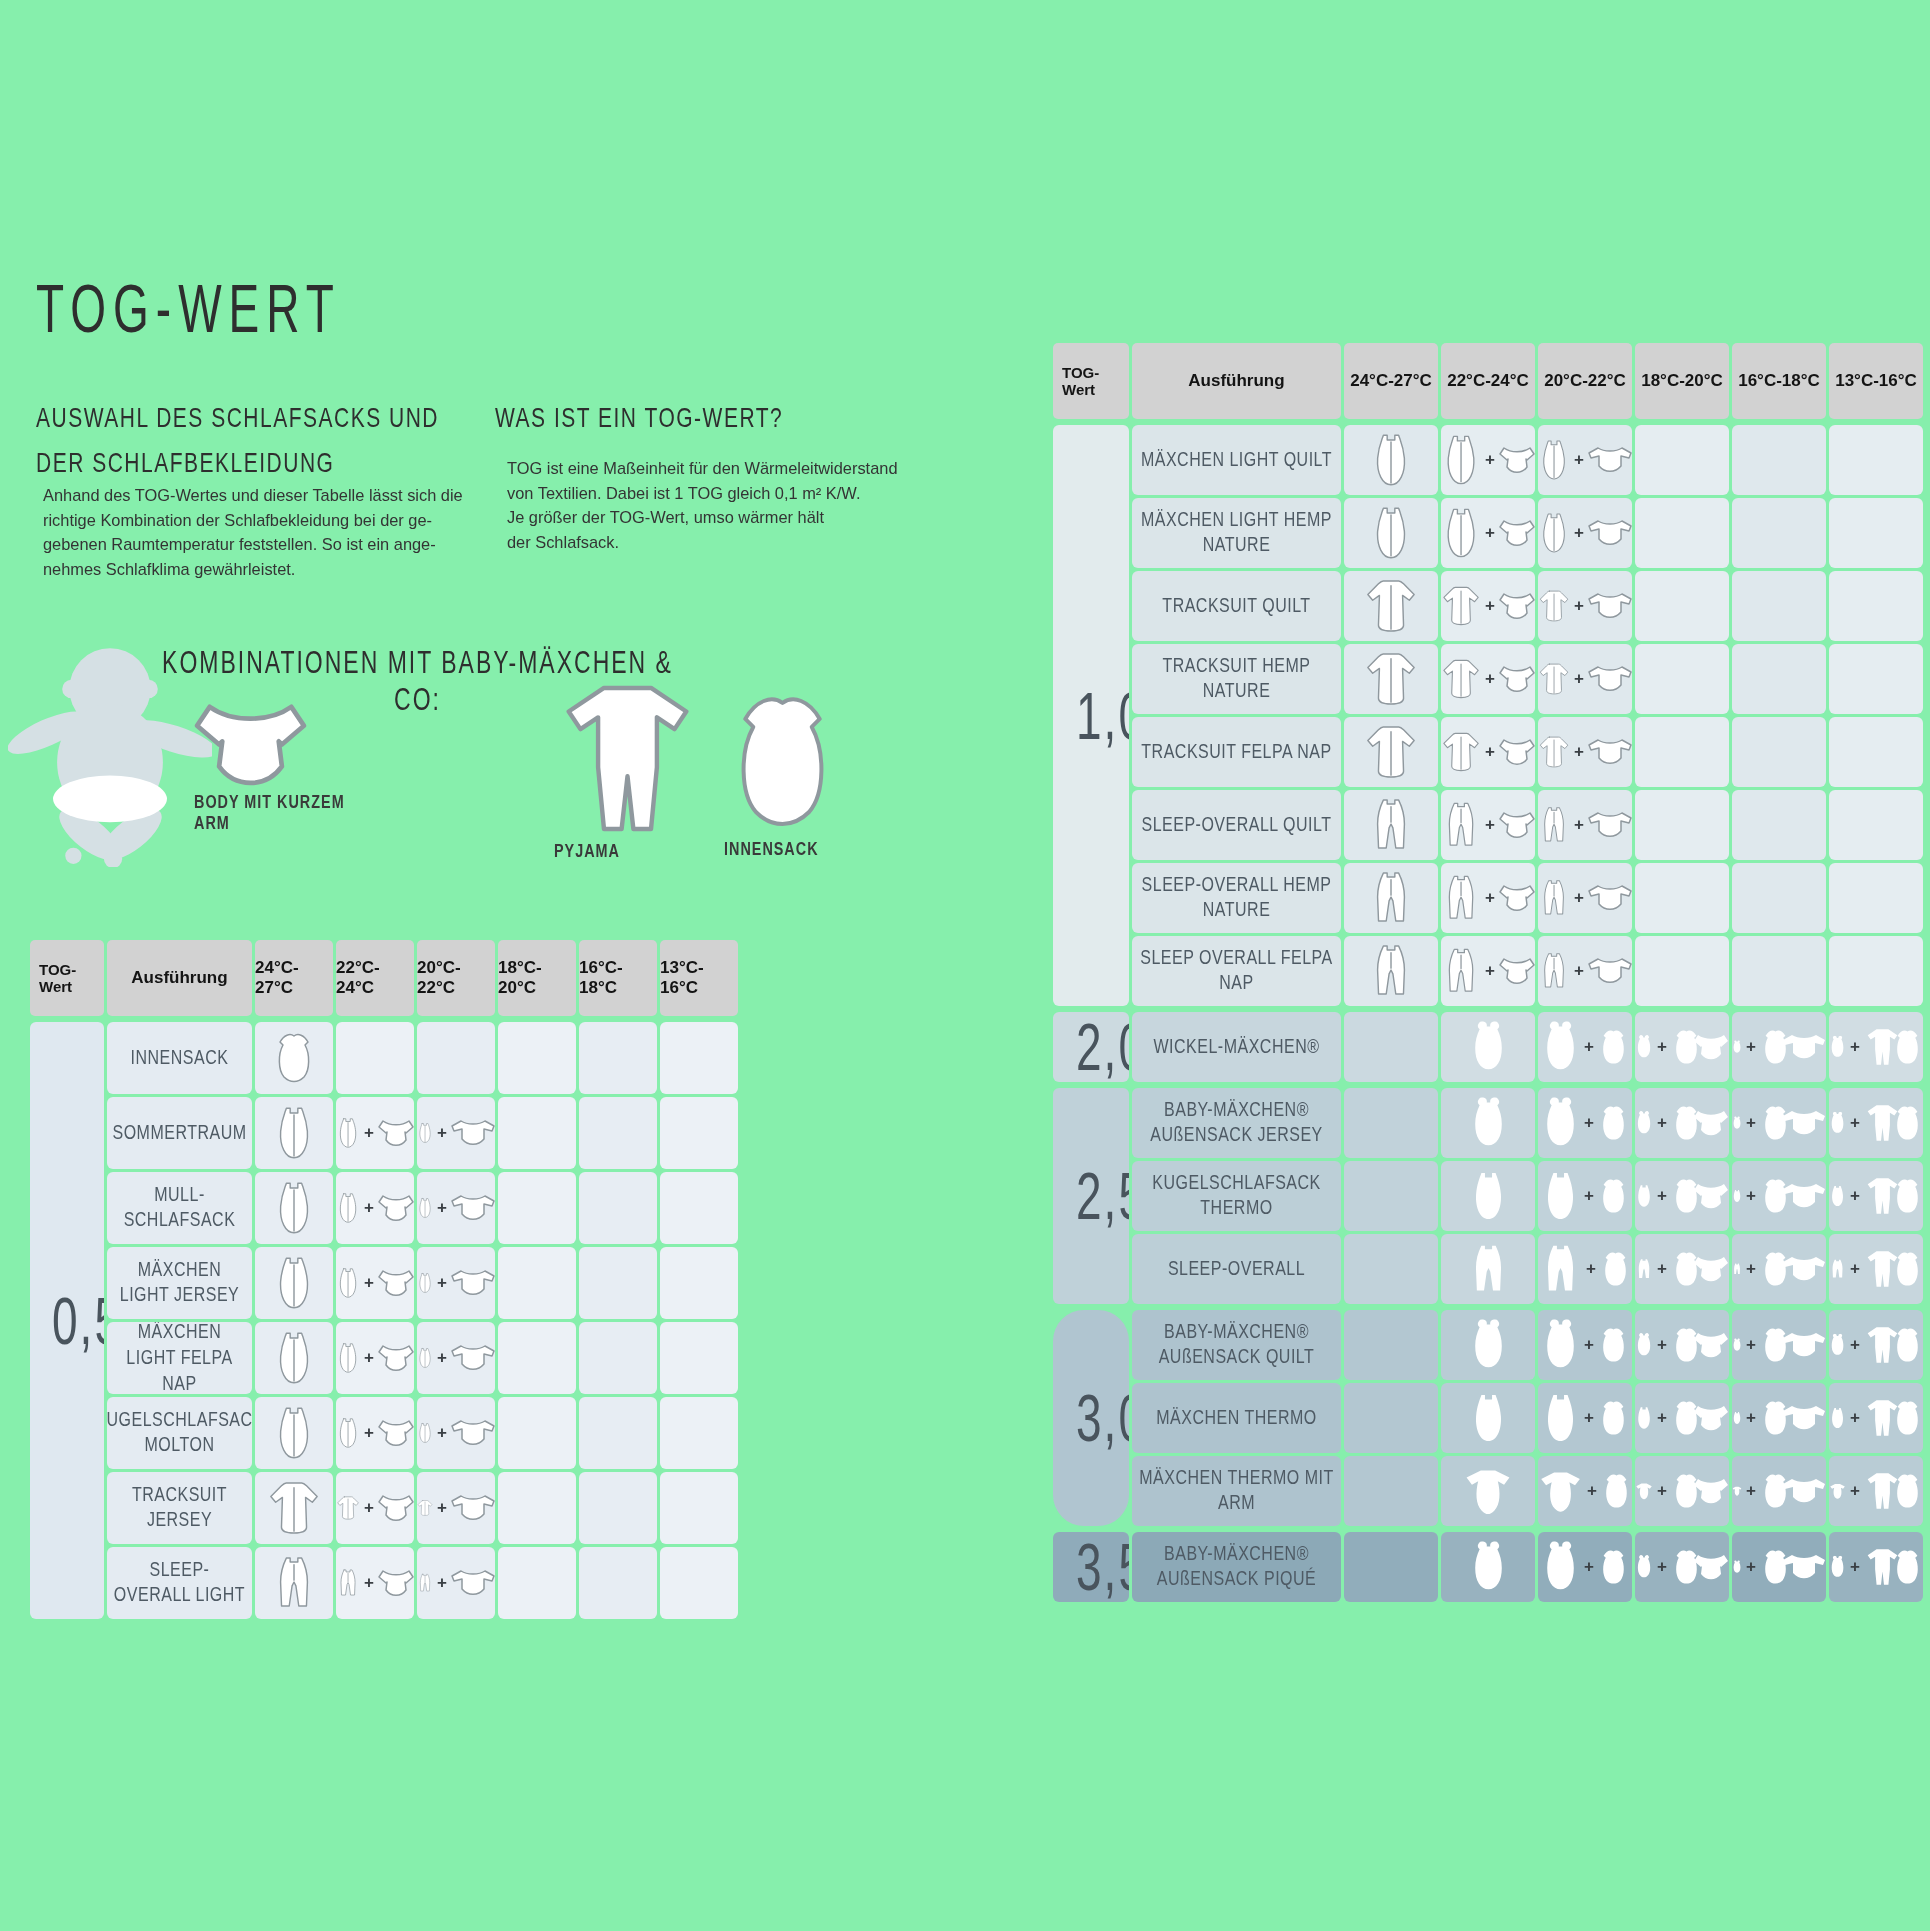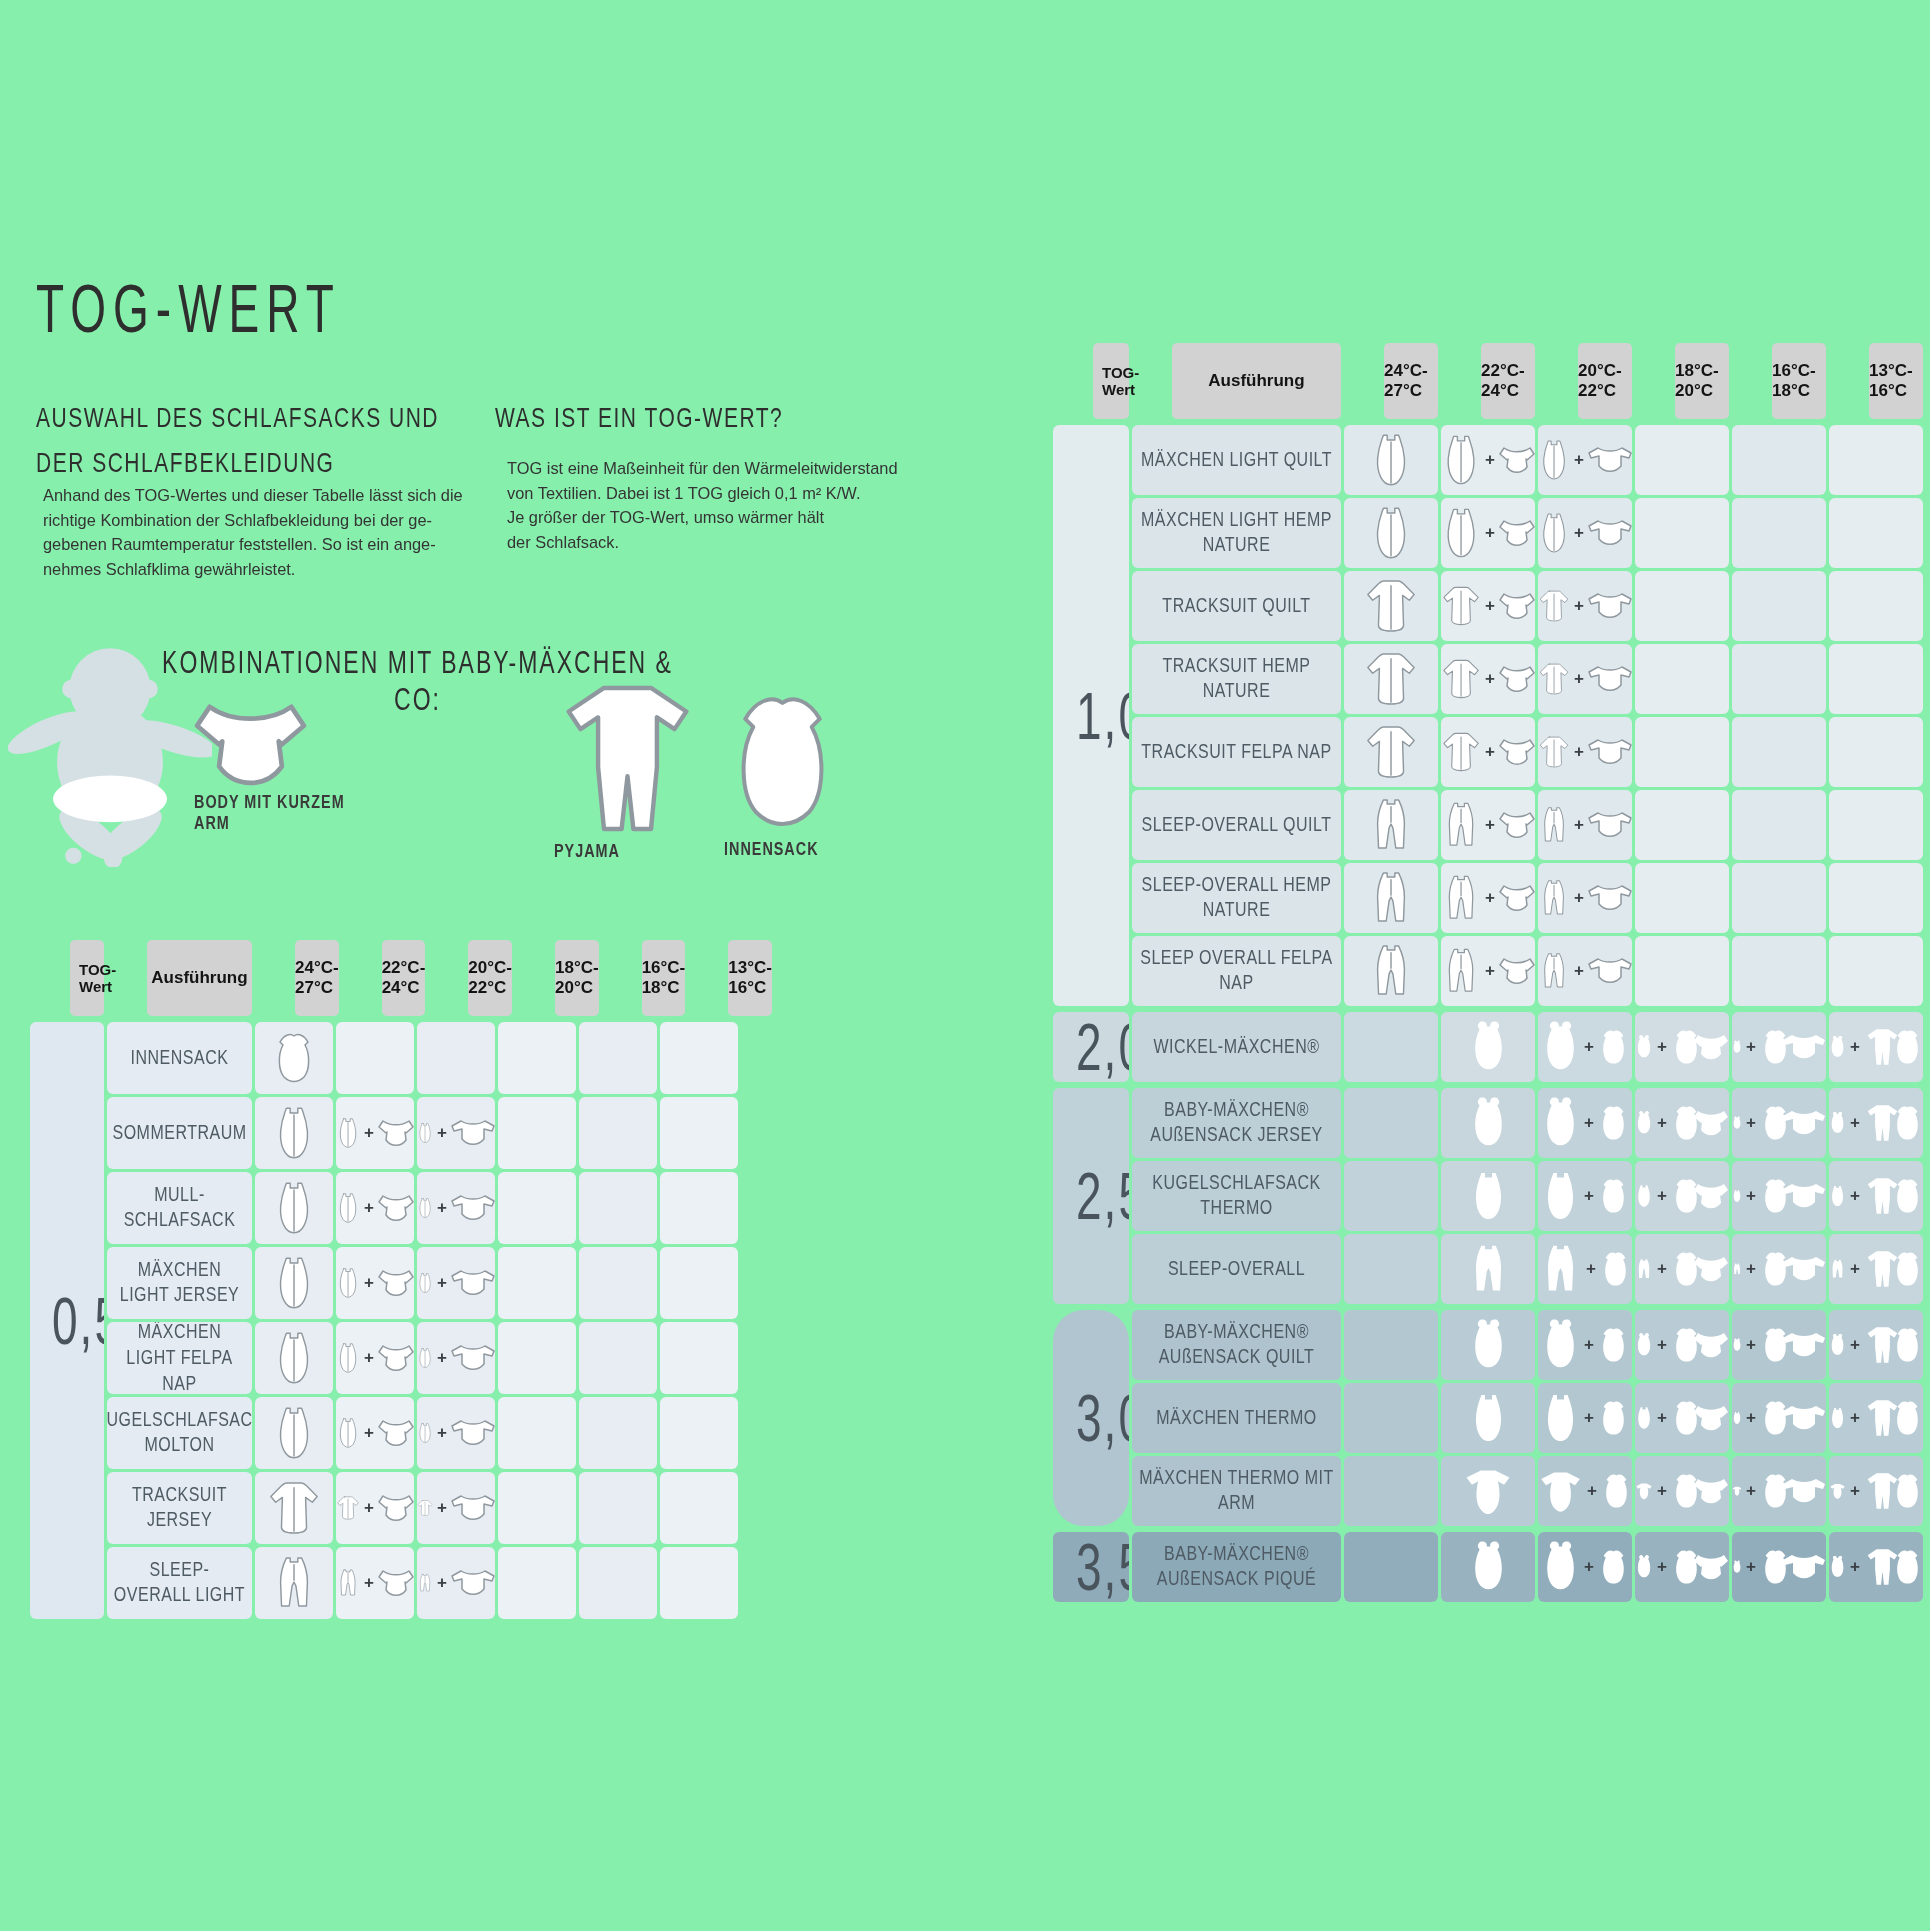--- a/index.html
+++ b/index.html
@@ -23,21 +23,21 @@
   svg.outline{fill:#ffffff;stroke:#8f989e;stroke-width:1.5;stroke-linejoin:round;stroke-linecap:round;}
   svg.solid{fill:#ffffff;stroke:none;}
 
   
   .tbl{position:absolute;}
   .grid{display:grid;gap:3px;margin-bottom:6px;}
   .gl{grid-template-columns:74px 145px repeat(6,1fr);grid-auto-rows:72px;}
   .gr{grid-template-columns:76px 209px repeat(6,1fr);grid-auto-rows:70px;}
   .hdr{grid-auto-rows:76px;}
   .th{background:#d2d2d2;border-radius:5px;display:flex;align-items:center;justify-content:center;
-      font-weight:bold;font-size:17px;color:#141414;margin-left:40px;}
+      font-weight:bold;font-size:17px;color:#141414;}
   .th.first{justify-content:flex-start;padding-left:9px;font-size:15px;white-space:pre-line;line-height:1.15;}
 
   .cell{border-radius:6px;display:flex;align-items:center;justify-content:center;overflow:hidden;}
   .row-label{background:var(--label);}
   .row-label .lbl{font-size:16px;line-height:1.3;text-align:center;color:#4e5a64;
                   letter-spacing:0.5px;transform:scaleY(1.22);padding:0 6px;}
   .tog-cell{background:var(--tog);padding-left:40px;}
   .tog-cell .num{font-size:46px;letter-spacing:2px;color:#49545d;transform:scaleY(1.45);transform-origin:center;}
   .data-cell{background:var(--cell);}
   .data-cell.alt{background:var(--cellAlt);}

